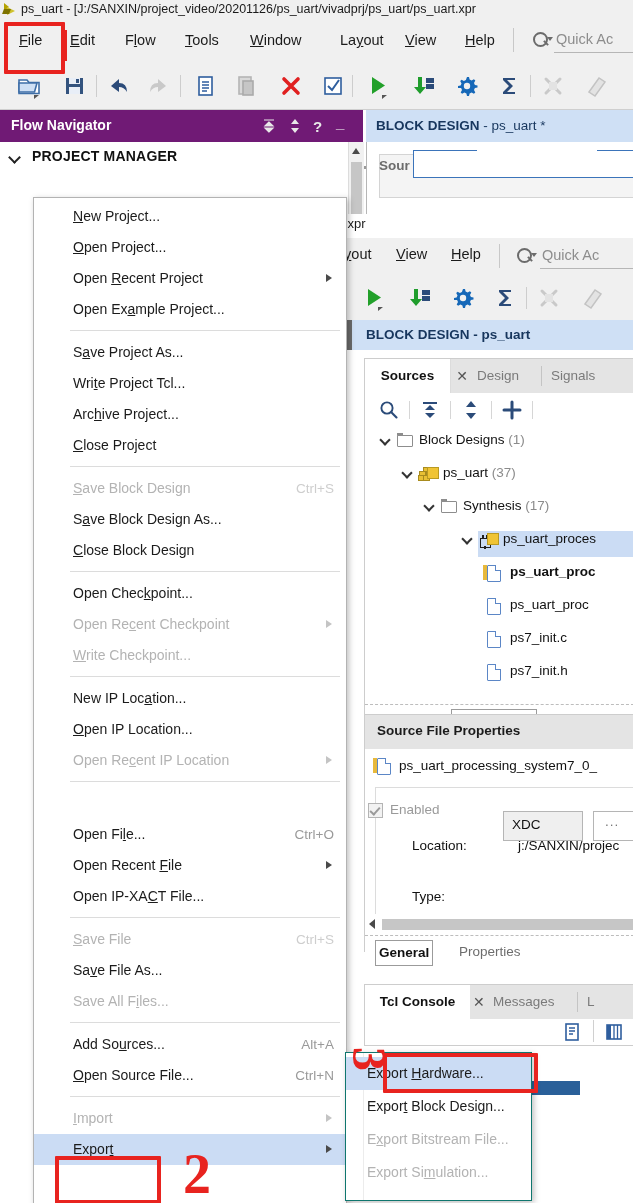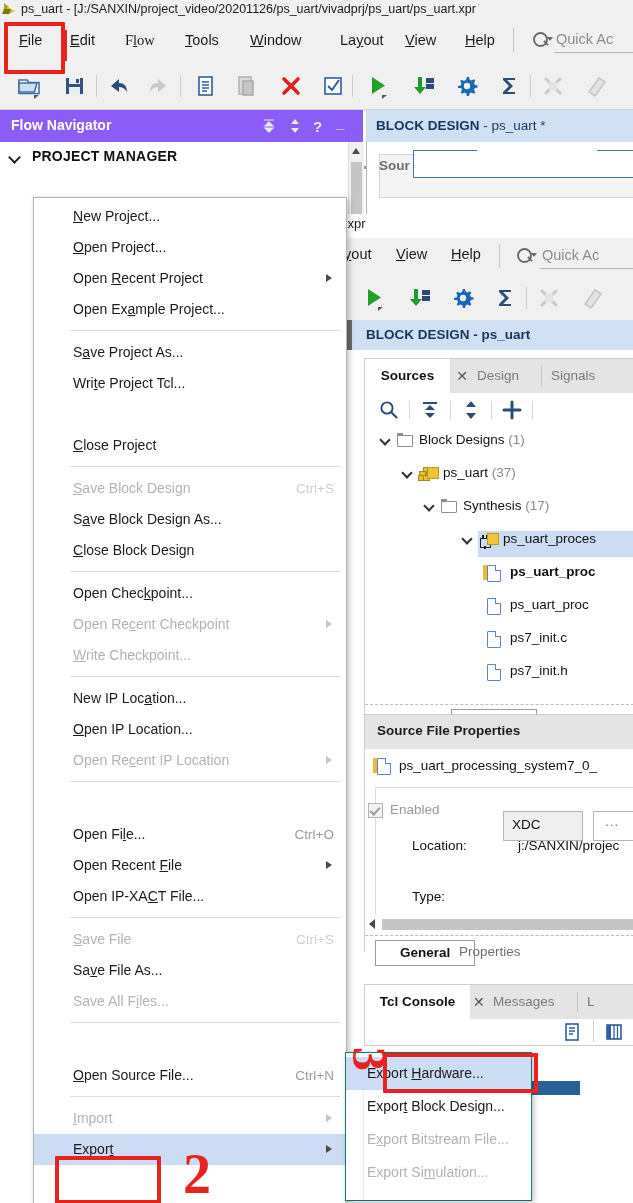--- a/index.html
+++ b/index.html
@@ -27,21 +27,21 @@
     transform:skewX(-20deg);}
 
   
   #menubar{left:0;top:18px;width:633px;height:43px;background:#f0f0f0;
     border-bottom:1px solid #d2d2d2;}
   .menu-item{position:absolute;top:12px;height:20px;line-height:20px;
     font-size:14.5px;color:#1b1b1b;white-space:nowrap;}
   .menu-item u{text-decoration:underline;}
   #menu-file{left:19px;}
   #menu-edit{left:70px;}
-  #menu-flow{left:125px;font-family:Liberation Serif, serif;}
+  #menu-flow{left:125px;}
   #menu-tools{left:185px;}
   #menu-window{left:250px;}
   #menu-layout{left:340px;}
   #menu-view{left:405px;}
   #menu-help{left:465px;}
   .menu-sep{position:absolute;left:513px;top:10px;width:1px;height:24px;background:#c8c8c8;}
   #quick-access{position:absolute;left:532px;top:10px;width:101px;height:26px;}
   #quick-access .qa-label{position:absolute;left:24px;top:3px;font-size:14.5px;color:#8d8d8d;
     white-space:nowrap;}
   #quick-access .qa-underline{position:absolute;left:22px;top:24px;width:79px;height:1px;background:#b6b6b6;}
@@ -55,21 +55,21 @@
 
   
   #toolbar{left:0;top:61px;width:633px;height:48px;background:#f0f0f0;
     border-bottom:1px solid #cfcfcf;}
   .tb-ico{position:absolute;top:12px;width:26px;height:26px;}
   .tb-divider{position:absolute;top:14px;width:1px;height:22px;background:#cdcdcd;}
   #tb-underline{position:absolute;left:0px;top:105px;width:388px;height:3px;background:#9a9a9a;}
   #tb-underline2{position:absolute;left:388px;top:105px;width:245px;height:3px;background:#cfe0f5;}
 
   
-  #flownav-header{left:0;top:110px;width:363px;height:32px;background:#8b5cf6;}
+  #flownav-header{left:0;top:110px;width:363px;height:32px;background:#701a75;}
   #flownav-header .fn-title{position:absolute;left:11px;top:7px;font-size:14px;
     font-weight:bold;color:#ffffff;}
   .fn-tool{position:absolute;top:8px;color:#e8e8e8;font-size:13px;}
   #flownav-body{left:0;top:142px;width:363px;height:1061px;background:#ffffff;
     border-right:1px solid #b9b9b9;}
   #pm-row{position:absolute;left:0;top:0;width:348px;height:32px;}
   #pm-row .chev{position:absolute;left:8px;top:8px;}
   #pm-row .lbl{position:absolute;left:32px;top:6px;font-size:14px;font-weight:bold;
     letter-spacing:.2px;color:#111;}
   .chev{width:15px;height:15px;display:inline-block;position:relative;}
@@ -201,21 +201,21 @@
   #sfp-dots{position:absolute;left:228px;top:96px;width:41px;height:28px;background:#ffffff;
     border:1px solid #b5b5b5;}
   #sfp-dots span{position:absolute;left:11px;top:2px;font-size:13.5px;color:#777;letter-spacing:1px;}
   #sfp-hscroll{position:absolute;left:0;top:200px;width:269px;height:18px;background:#ffffff;}
   #sfp-hscroll .lft{position:absolute;left:4px;top:4px;width:0;height:0;
     border-top:5px solid transparent;border-bottom:5px solid transparent;border-right:6px solid #4a4a4a;}
   #sfp-hscroll .thumb{position:absolute;left:17px;top:4px;width:252px;height:11px;background:#c6c6c6;}
   #sfp-tabs{position:absolute;left:0;top:220px;width:269px;height:32px;background:#ffffff;
     border-top:1px dashed #bdbdbd;}
   #sfp-tab-general{position:absolute;left:10px;top:4px;height:24px;line-height:24px;font-size:13.5px;
-    font-weight:bold;color:#111;border:1px solid #9b9b9b;padding:0 24px;background:#fff;}
+    font-weight:bold;color:#111;border:1px solid #9b9b9b;padding:0 3px;background:#fff;}
   #sfp-tab-props{position:absolute;left:94px;top:4px;height:24px;line-height:24px;font-size:13.5px;
     color:#6d6d6d;}
 
   
   #tcl{position:absolute;left:368px;top:770px;width:269px;height:60px;background:#ffffff;
     border:1px solid #cdcdcd;border-right:none;}
   #tcl-tabbar{position:absolute;left:0;top:0;width:269px;height:34px;background:#e4e4e4;}
   #tcl-tab{position:absolute;left:0;top:0;width:105px;height:34px;line-height:34px;text-align:center;
     background:#ffffff;font-size:13.5px;font-weight:bold;color:#111;}
   #tcl-close{position:absolute;left:108px;top:0;height:34px;line-height:34px;font-size:14px;color:#555;}
@@ -691,20 +691,23 @@
     <div class="mi" style="top: 96px;">
       <span class="lbl">Open Ex<u>a</u>mple Project...</span>
     </div>
     <div class="msep" style="top: 132px;"></div>
     <div class="mi" style="top: 139px;">
       <span class="lbl">S<u>a</u>ve Project As...</span>
     </div>
     <div class="mi" style="top: 170px;">
       <span class="lbl">Wri<u>t</u>e Project Tcl...</span>
     </div>
+    <div class="mi" style="top: 201px;">
+      <span class="lbl">Arc<u>h</u>ive Project...</span>
+    </div>
     <div class="mi" style="top: 232px;">
       <span class="lbl"><u>C</u>lose Project</span>
     </div>
     <div class="msep" style="top: 268px;"></div>
     <div class="mi dis" style="top: 275px;">
       <span class="lbl"><u>S</u>ave Block Design</span>
       <span class="sc">Ctrl+S</span>
     </div>
     <div class="mi" style="top: 306px;">
       <span class="lbl">S<u>a</u>ve Block Design As...</span>
@@ -751,20 +754,24 @@
       <span class="lbl"><u>S</u>ave File</span>
       <span class="sc">Ctrl+S</span>
     </div>
     <div class="mi" style="top: 757px;">
       <span class="lbl">Sa<u>v</u>e File As...</span>
     </div>
     <div class="mi dis" style="top: 788px;">
       <span class="lbl">Save All F<u>i</u>les...</span>
     </div>
     <div class="msep" style="top: 824px;"></div>
+    <div class="mi" style="top: 831px;">
+      <span class="lbl">Add So<u>u</u>rces...</span>
+      <span class="sc">Alt+A</span>
+    </div>
     <div class="mi" style="top: 862px;">
       <span class="lbl"><u>O</u>pen Source File...</span>
       <span class="sc">Ctrl+N</span>
     </div>
     <div class="msep" style="top: 898px;"></div>
     <div class="mi dis" style="top: 905px;">
       <span class="lbl"><u>I</u>mport</span>
       <span class="arrow"></span>
     </div>
     <div class="mi sel" style="top: 936px;">

